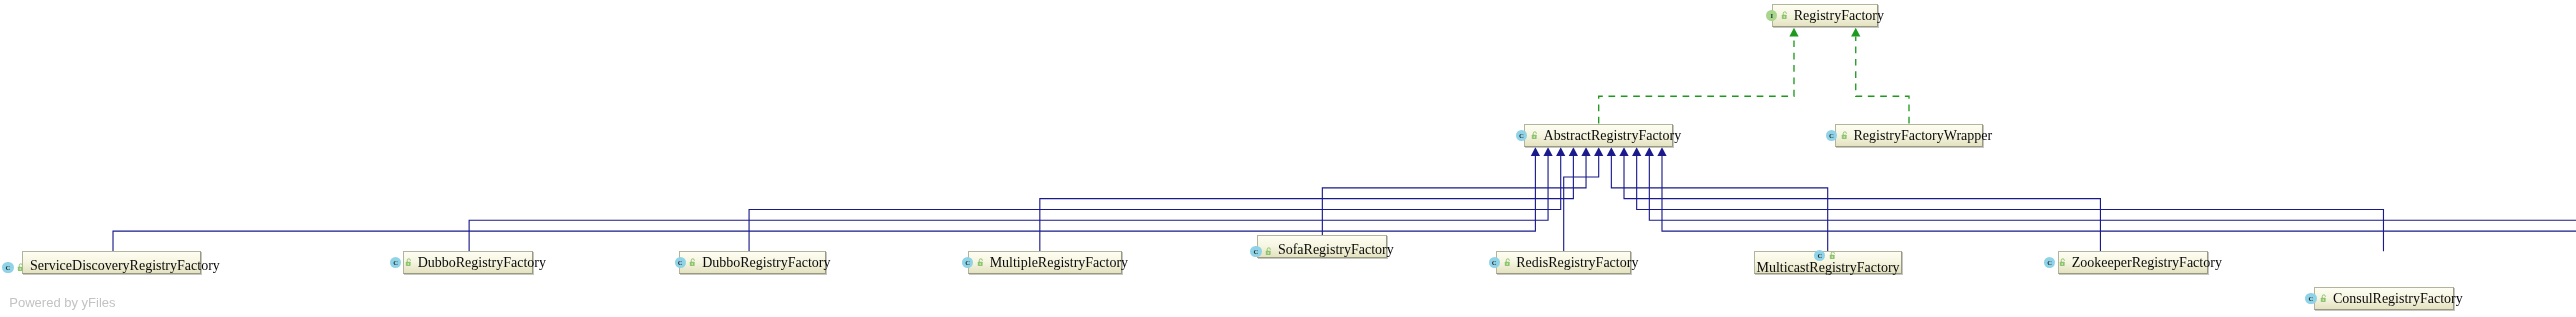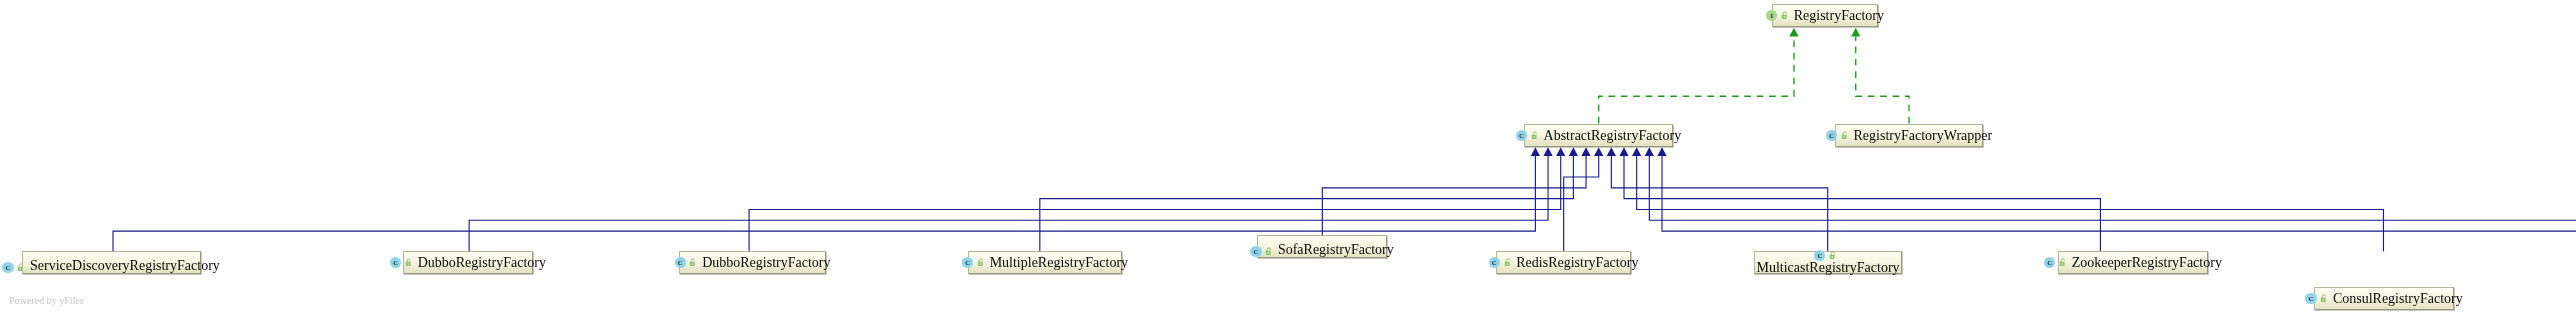--- a/index.html
+++ b/index.html
@@ -83,22 +83,22 @@
     height: 317px;
     z-index: 5;
     pointer-events: none;
   }
 
   
   #credit {
     position: absolute;
     left: 9.3px;
     top: 295px;
-    font-family: Liberation Serif, serif;
-    font-size: 10px;
+    font-family: Liberation Sans, sans-serif;
+    font-size: 13px;
     color: #c3c3c3;
     z-index: 30;
     white-space: nowrap;
   }
 </style>
 </head>
 <body>
 
 <div id="diagram">
 

